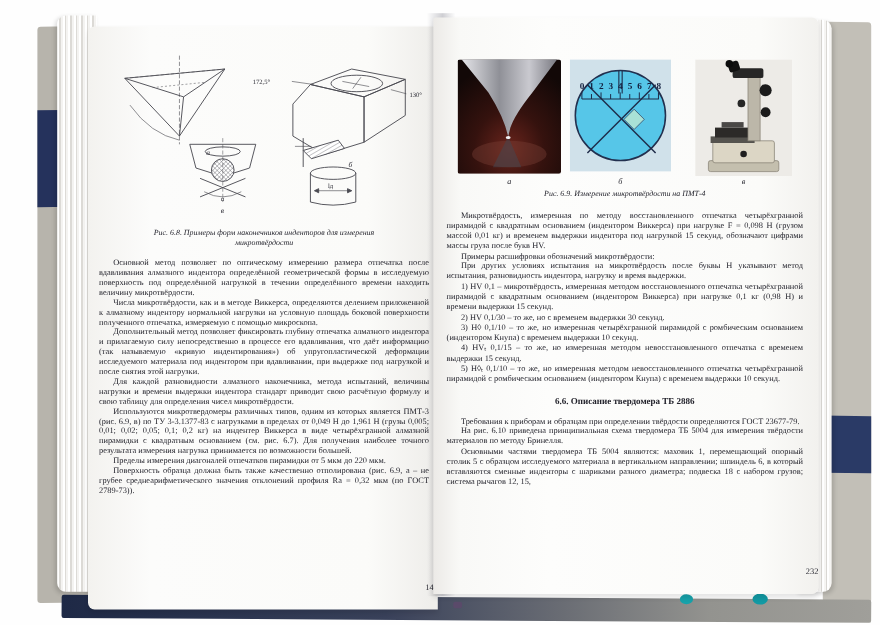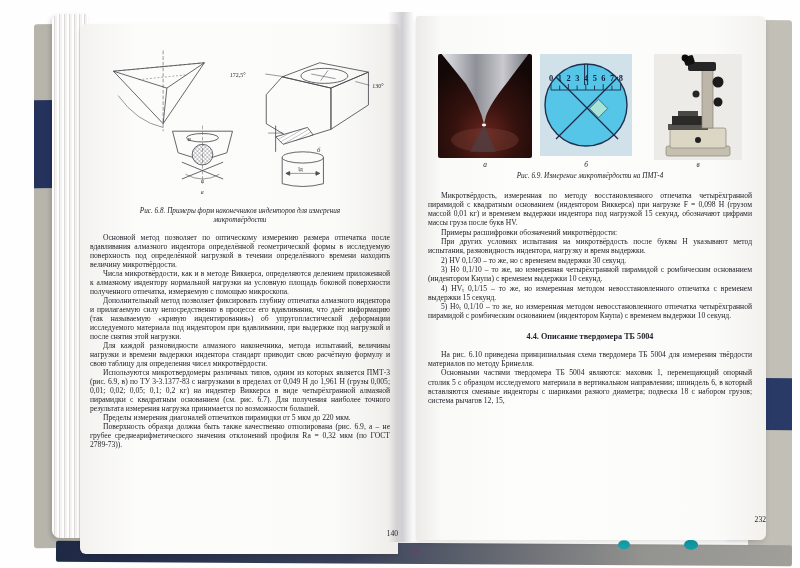--- a/index.html
+++ b/index.html
@@ -26,21 +26,21 @@
      background:repeating-linear-gradient(90deg,#ffffff 0 2px,#dcdad6 2px 3px,#f4f3f1 3px 5px);
      box-shadow:-2px 2px 4px rgba(0,0,0,0.15);}
   .sheets-right{position:absolute;left:724px;top:18px;width:32px;height:520px;border-radius:0 8px 8px 0;
      background:repeating-linear-gradient(90deg,#f6f5f3 0 2px,#d9d7d3 2px 3px,#ffffff 3px 5px);
      box-shadow:2px 2px 4px rgba(0,0,0,0.15);}
   
   .page{position:absolute;color:#23232c;}
   .page-left{left:80px;top:24px;width:318px;height:530px;border-radius:6px 2px 0 6px;
      background:linear-gradient(to right,#f3f2ef,#fcfcfb 18%,#fbfbf9 80%,#efeeeb 98%);
      box-shadow:0 3px 5px rgba(0,0,0,0.10);}
-  .page-right{left:416px;top:16px;width:350px;height:524px;border-radius:2px 6px 6px 0;
+  .page-right{left:394px;top:16px;width:350px;height:524px;border-radius:2px 6px 6px 0;
      background:linear-gradient(to right,#eceae7,#f9f9f7 7%,#fdfdfc 30%,#fbfbf9 85%,#f2f1ee);
      box-shadow:0 3px 5px rgba(0,0,0,0.10);}
   .gutter{position:absolute;left:388px;top:12px;width:26px;height:530px;
      background:linear-gradient(to right,rgba(0,0,0,0) 0%,rgba(40,40,60,0.18) 45%,rgba(40,40,60,0.22) 55%,rgba(0,0,0,0) 100%);}
   
   .t{font-size:7.6px;line-height:9px;text-align:justify;margin:0;}
   .page-right .t{line-height:9.3px;}
   .ind{text-indent:13px;}
   .caption{font-size:7.2px;font-style:italic;text-align:center;margin:3px auto 0 auto;line-height:8.6px;}
   .heading{font-size:8.2px;font-weight:bold;text-align:center;margin:11px 0 9px 0;}
@@ -237,27 +237,29 @@
         <span class="pl-b figlabel">б</span>
         <span class="pl-v figlabel">в</span>
       </div>
 
       <div class="caption">Рис. 6.9. Измерение микротвёрдости на ПМТ-4</div>
 
       <div style="margin-top:10px;">
         <p class="t ind">Микротвёрдость, измеренная по методу восстановленного отпечатка четырёхгранной пирамидой с квадратным основанием (индентором Виккерса) при нагрузке F = 0,098 Н (грузом массой 0,01 кг) и временем выдержки индентора под нагрузкой 15 секунд, обозначают цифрами массы груза после букв HV.</p>
         <p class="t ind">Примеры расшифровки обозначений микротвёрдости:</p>
         <p class="t ind">При других условиях испытания на микротвёрдость после буквы Н указывают метод испытания, разновидность индентора, нагрузку и время выдержки.</p>
+        <p class="t ind">1) HV 0,1 – микротвёрдость, измеренная методом восстановленного отпечатка четырёхгранной пирамидой с квадратным основанием (индентором Виккерса) при нагрузке 0,1 кг (0,98 Н) и времени выдержки 15 секунд.</p>
         <p class="t ind">2) HV 0,1/30 – то же, но с временем выдержки 30 секунд.</p>
         <p class="t ind">3) H◊ 0,1/10 – то же, но измеренная четырёхгранной пирамидой с ромбическим основанием (индентором Кнупа) с временем выдержки 10 секунд.</p>
         <p class="t ind">4) HVₜ 0,1/15 – то же, но измеренная методом невосстановленного отпечатка с временем выдержки 15 секунд.</p>
         <p class="t ind">5) H◊ₜ 0,1/10 – то же, но измеренная методом невосстановленного отпечатка четырёхгранной пирамидой с ромбическим основанием (индентором Кнупа) с временем выдержки 10 секунд.</p>
       </div>
 
-      <div class="heading">4.4. Описание твердомера ТБ 5004</div>
-
+      <div class="heading">6.6. Описание твердомера ТБ 2886</div>
+
+      <p class="t ind">Требования к приборам и образцам при определении твёрдости определяются ГОСТ 23677-79.</p>
       <p class="t ind">На рис. 6.10 приведена принципиальная схема твердомера ТБ 5004 для измерения твёрдости материалов по методу Бринелля.</p>
       <p class="t ind">Основными частями твердомера ТБ 5004 являются: маховик 1, перемещающий опорный столик 5 с образцом исследуемого материала в вертикальном направлении; шпиндель 6, в который вставляются сменные инденторы с шариками разного диаметра; подвеска 18 с набором грузов; система рычагов 12, 15,</p>
     </div>
     <div class="pagenum">232</div>
   </div>
 
 </div>
 
 </body></html>

